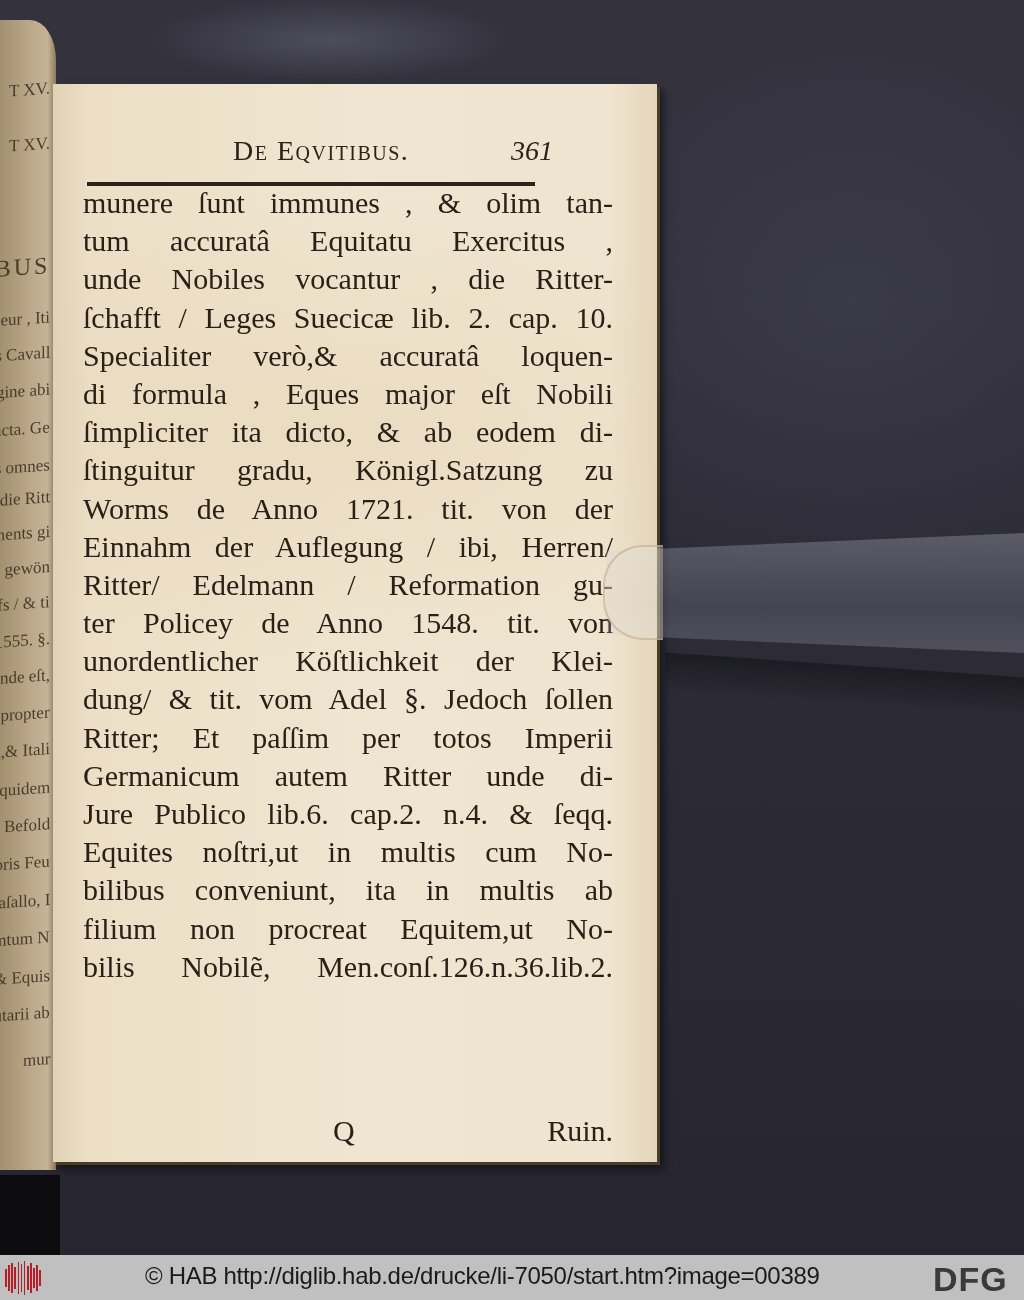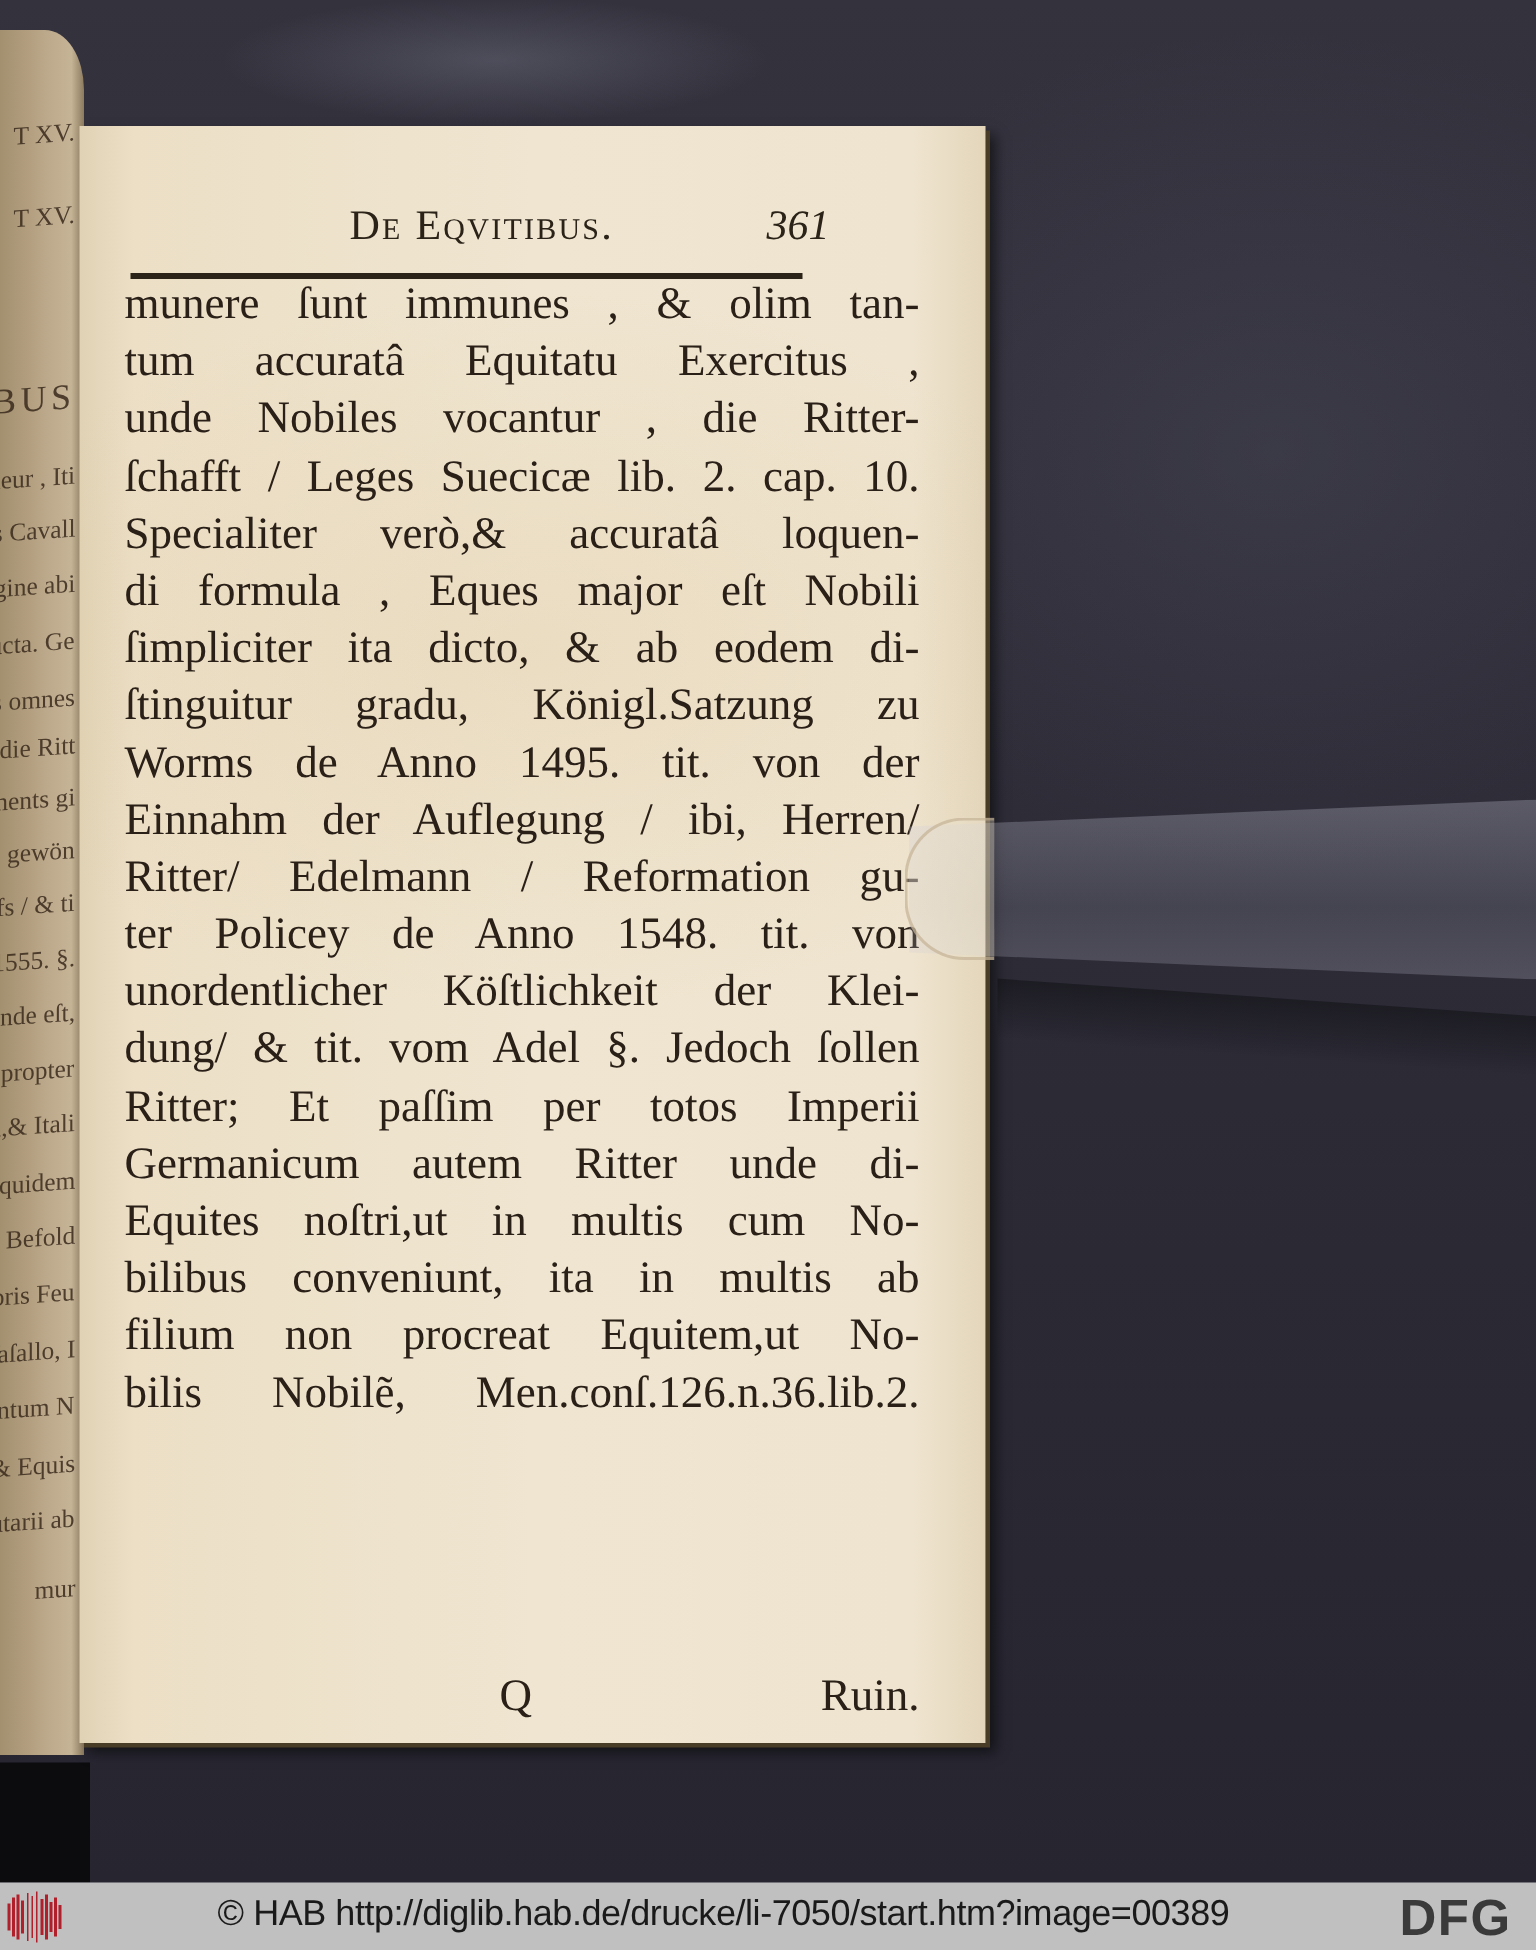--- a/index.html
+++ b/index.html
@@ -168,28 +168,29 @@
   <div class="head-rule"></div>
   <div class="body-text" id="bodyText">
       <div class="line">munere ſunt immunes , &amp; olim tan-</div>
       <div class="line">tum accuratâ Equitatu Exercitus ,</div>
       <div class="line">unde Nobiles vocantur , die Ritter-</div>
       <div class="line">ſchafft / Leges Suecicæ lib. 2. cap. 10.</div>
       <div class="line">Specialiter verò,&amp; accuratâ loquen-</div>
       <div class="line">di formula , Eques major eſt Nobili</div>
       <div class="line">ſimpliciter ita dicto, &amp; ab eodem di-</div>
       <div class="line">ſtinguitur gradu, Königl.Satzung zu</div>
-      <div class="line">Worms de Anno 1495. tit. von der</div>
+      <div class="line">Worms de Anno 1721. tit. von der</div>
       <div class="line">Einnahm der Auflegung / ibi, Herren/</div>
       <div class="line">Ritter/ Edelmann / Reformation gu-</div>
       <div class="line">ter Policey de Anno 1548. tit. von</div>
       <div class="line">unordentlicher Köſtlichkeit der Klei-</div>
       <div class="line">dung/ &amp; tit. vom Adel §. Jedoch ſollen</div>
       <div class="line">Ritter; Et paſſim per totos Imperii</div>
       <div class="line">Germanicum autem Ritter unde di-</div>
+      <div class="line">Jure Publico lib.6. cap.2. n.4. &amp; ſeqq.</div>
       <div class="line">Equites noſtri,ut in multis cum No-</div>
       <div class="line">bilibus conveniunt, ita in multis ab</div>
       <div class="line">filium non procreat Equitem,ut No-</div>
       <div class="line">bilis Nobilẽ, Men.conſ.126.n.36.lib.2.</div>
     </div>
   <div class="catch-line">
     <span class="signature">Q</span>
     <span class="catchword">Ruin.</span>
   </div>
 </div>

